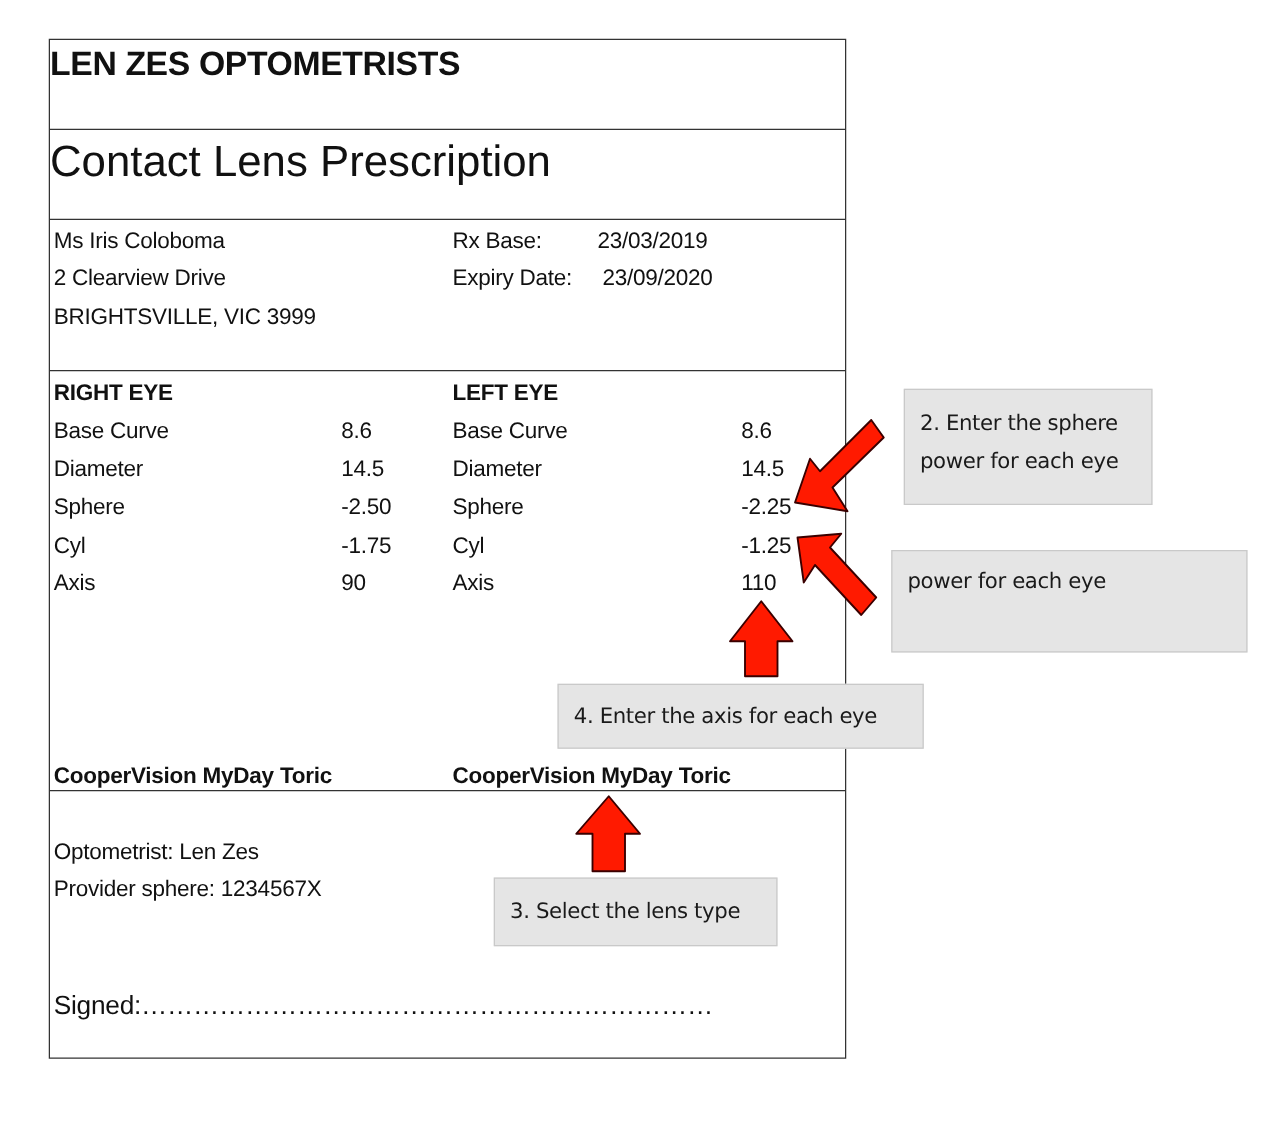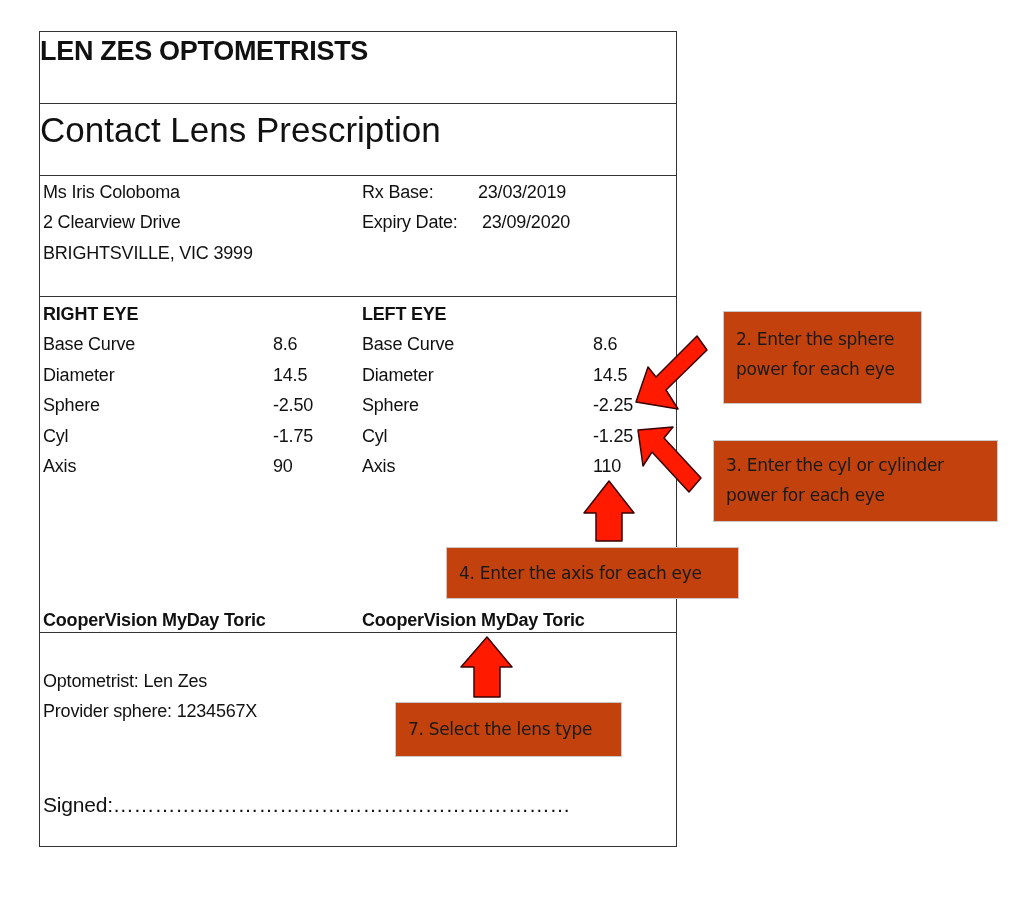--- a/index.html
+++ b/index.html
@@ -4,21 +4,21 @@
 <style>
   html, body { margin: 0; padding: 0; background: #ffffff; }
   body { width: 1024px; height: 915px; position: relative; overflow: hidden; font-family: "Liberation Sans", sans-serif; color: #111; }
   .form { position: absolute; left: 39px; top: 31px; width: 636px; height: 814px; border: 1.5px solid #333; box-sizing: content-box; }
   .hline { position: absolute; left: 0; width: 100%; height: 0; border-top: 1.5px solid #333; }
   .title { position: absolute; left: 0; width: 100%; text-align: left; }
   .t1 { top: 4px; font-size: 27px; font-weight: bold; letter-spacing: -0.3px; }
   .t2 { top: 78px; font-size: 35px; }
   .txt { position: absolute; font-size: 18px; white-space: nowrap; letter-spacing: -0.2px; }
   .bold { font-weight: bold; }
-  .note { position: absolute; background: #c2410c; border: 1.5px solid #c9c9c9; box-sizing: border-box; color: #1a1a1a; font-family: "DejaVu Sans", sans-serif; font-size: 17px; line-height: 30px; padding: 0 12px; letter-spacing: -0.3px; }
+  .note { position: absolute; background: #e5e5e5; border: 1.5px solid #c9c9c9; box-sizing: border-box; color: #1a1a1a; font-family: "DejaVu Sans", sans-serif; font-size: 17px; line-height: 30px; padding: 0 12px; letter-spacing: -0.3px; }
   svg.arrow { position: absolute; overflow: visible; }
 </style>
 </head>
 <body>
 
 <div class="form">
   <div class="title t1">LEN ZES OPTOMETRISTS</div>
   <div class="hline" style="top:71px"></div>
   <div class="title t2">Contact Lens Prescription</div>
   <div class="hline" style="top:143px"></div>
@@ -63,25 +63,24 @@
   <div class="txt" style="left:3px;top:639px">Optometrist: Len Zes</div>
   <div class="txt" style="left:3px;top:669px">Provider sphere: 1234567X</div>
   <div class="txt" style="left:3px;top:761px;font-size:21px">Signed:…………………………………………………………</div>
 </div>
 
 <div class="note" style="left:723px;top:311px;width:199px;height:93px;padding-top:12px;">
   <div>2. Enter the sphere</div>
   <div>power for each eye</div>
 </div>
 <div class="note" style="left:713px;top:440px;width:285px;height:82px;padding-top:9px;">
-  <div>3. Enter the cyl or cylinder</div>
   <div>power for each eye</div>
 </div>
 <div class="note" style="left:446px;top:547px;width:293px;height:52px;padding-top:10px;">4. Enter the axis for each eye</div>
-<div class="note" style="left:395px;top:702px;width:227px;height:55px;padding-top:11px;">7. Select the lens type</div>
+<div class="note" style="left:395px;top:702px;width:227px;height:55px;padding-top:11px;">3. Select the lens type</div>
 
 <svg class="arrow" style="left:0;top:0" width="1024" height="915">
 
   <polygon points="636,402 648,367 656,377 697,336 707,350 666,390 678,409" fill="#ff1a00" stroke="#3a0000" stroke-width="1.5" stroke-linejoin="round"></polygon>
 
   <polygon points="638,430 673,427 664,438 701,478 689,492 652,452 643,466" fill="#ff1a00" stroke="#3a0000" stroke-width="1.5" stroke-linejoin="round"></polygon>
 
   <polygon points="609,481 634,513 622,513 622,541 596,541 596,513 584,513" fill="#ff1a00" stroke="#3a0000" stroke-width="1.5" stroke-linejoin="round"></polygon>
 
   <polygon points="487,637 512,667 500,667 500,697 474,697 474,667 461,667" fill="#ff1a00" stroke="#3a0000" stroke-width="1.5" stroke-linejoin="round"></polygon>

